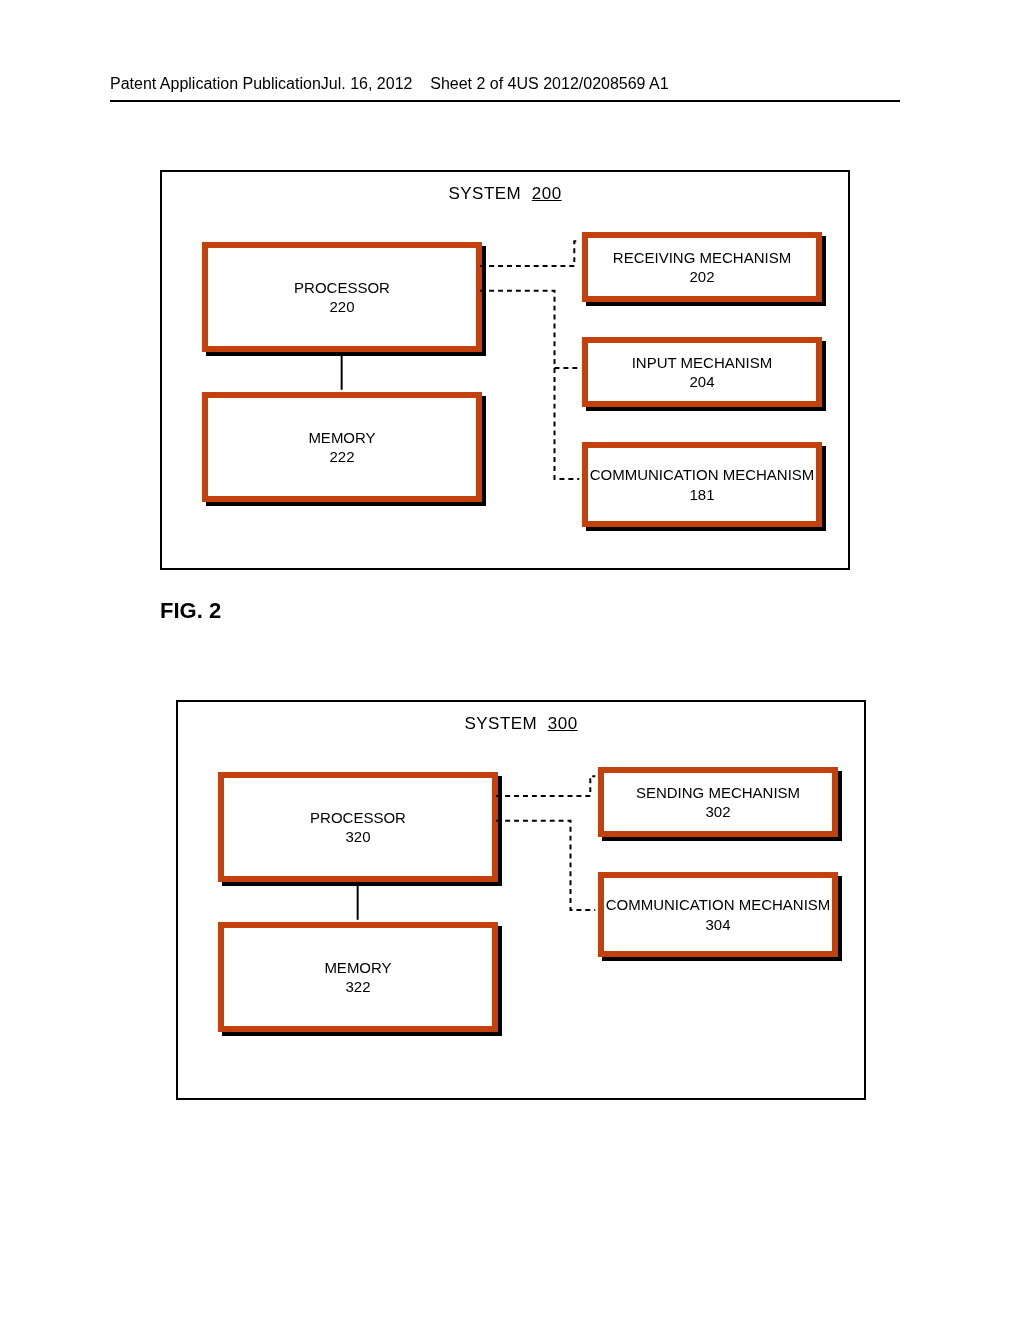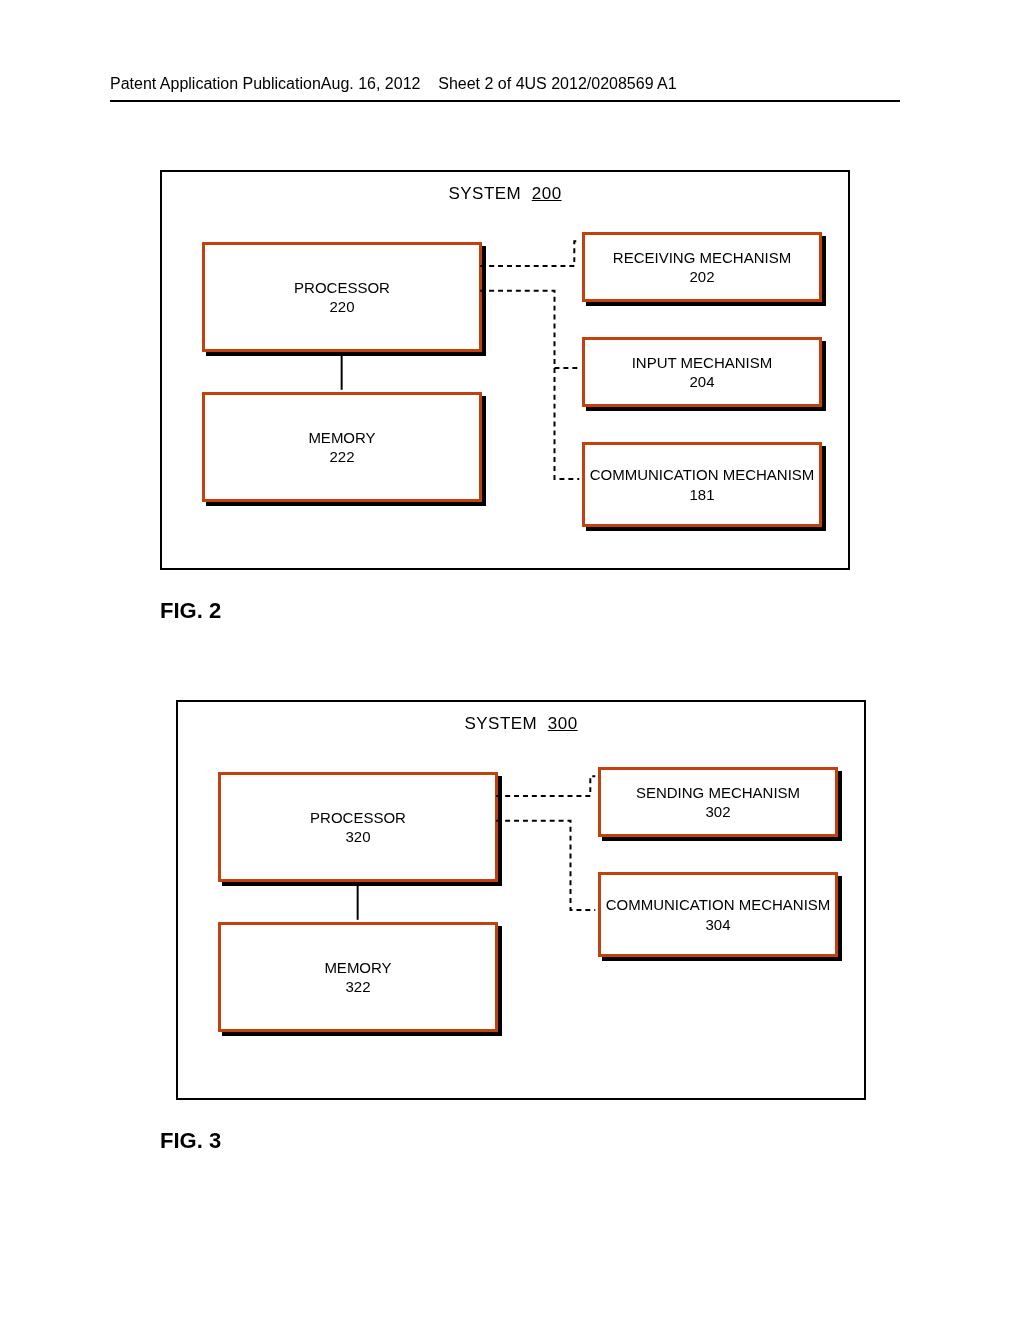--- a/index.html
+++ b/index.html
@@ -55,21 +55,21 @@
     text-align: center;
     font-size: 17px;
     letter-spacing: 0.5px;
   }
   .system-title .num { text-decoration: underline; }
 
   
   .shadowbox {
     position: absolute;
     background: #fff;
-    border: 3px solid #c2410c;
+    border: 6px solid #c2410c;
     box-shadow: 4px 4px 0 0 #000;
     text-align: center;
     font-size: 15px;
     display: flex;
     flex-direction: column;
     justify-content: center;
     align-items: center;
     line-height: 1.3;
   }
   .shadowbox .lbl { }
@@ -89,21 +89,21 @@
     width: 100%; height: 100%;
     pointer-events: none;
   }
 </style>
 </head>
 <body>
 
 <div class="header">
   <span class="left">Patent Application Publication</span>
   <span class="mid">
-    <span>Aug. 16, 2012</span>
+    <span>Jul. 16, 2012</span>
     &nbsp;&nbsp;
     <span>Sheet 2 of 4</span>
   </span>
   <span class="right">US 2012/0208569 A1</span>
 </div>
 <hr class="page-hr">
 
 <div class="figwrap fig2">
   <div class="system-outer">
     <div class="system-title">
@@ -175,14 +175,13 @@
       <span class="lbl">COMMUNICATION MECHANISM</span>
       <span class="num">304</span>
     </div>
 
     <svg class="connectors" viewBox="0 0 690 400">
       <line x1="180" y1="184" x2="180" y2="220" stroke="#000" stroke-width="2"></line>
       <path d="M320 95 L415 95 L415 75 L420 75" stroke="#000" stroke-width="2" fill="none" stroke-dasharray="5 4"></path>
       <path d="M320 120 L395 120 L395 210 L420 210" stroke="#000" stroke-width="2" fill="none" stroke-dasharray="5 4"></path>
     </svg>
   </div>
-  <div class="fig-caption">FIG. 3</div>
 </div>
 
 </body></html>

